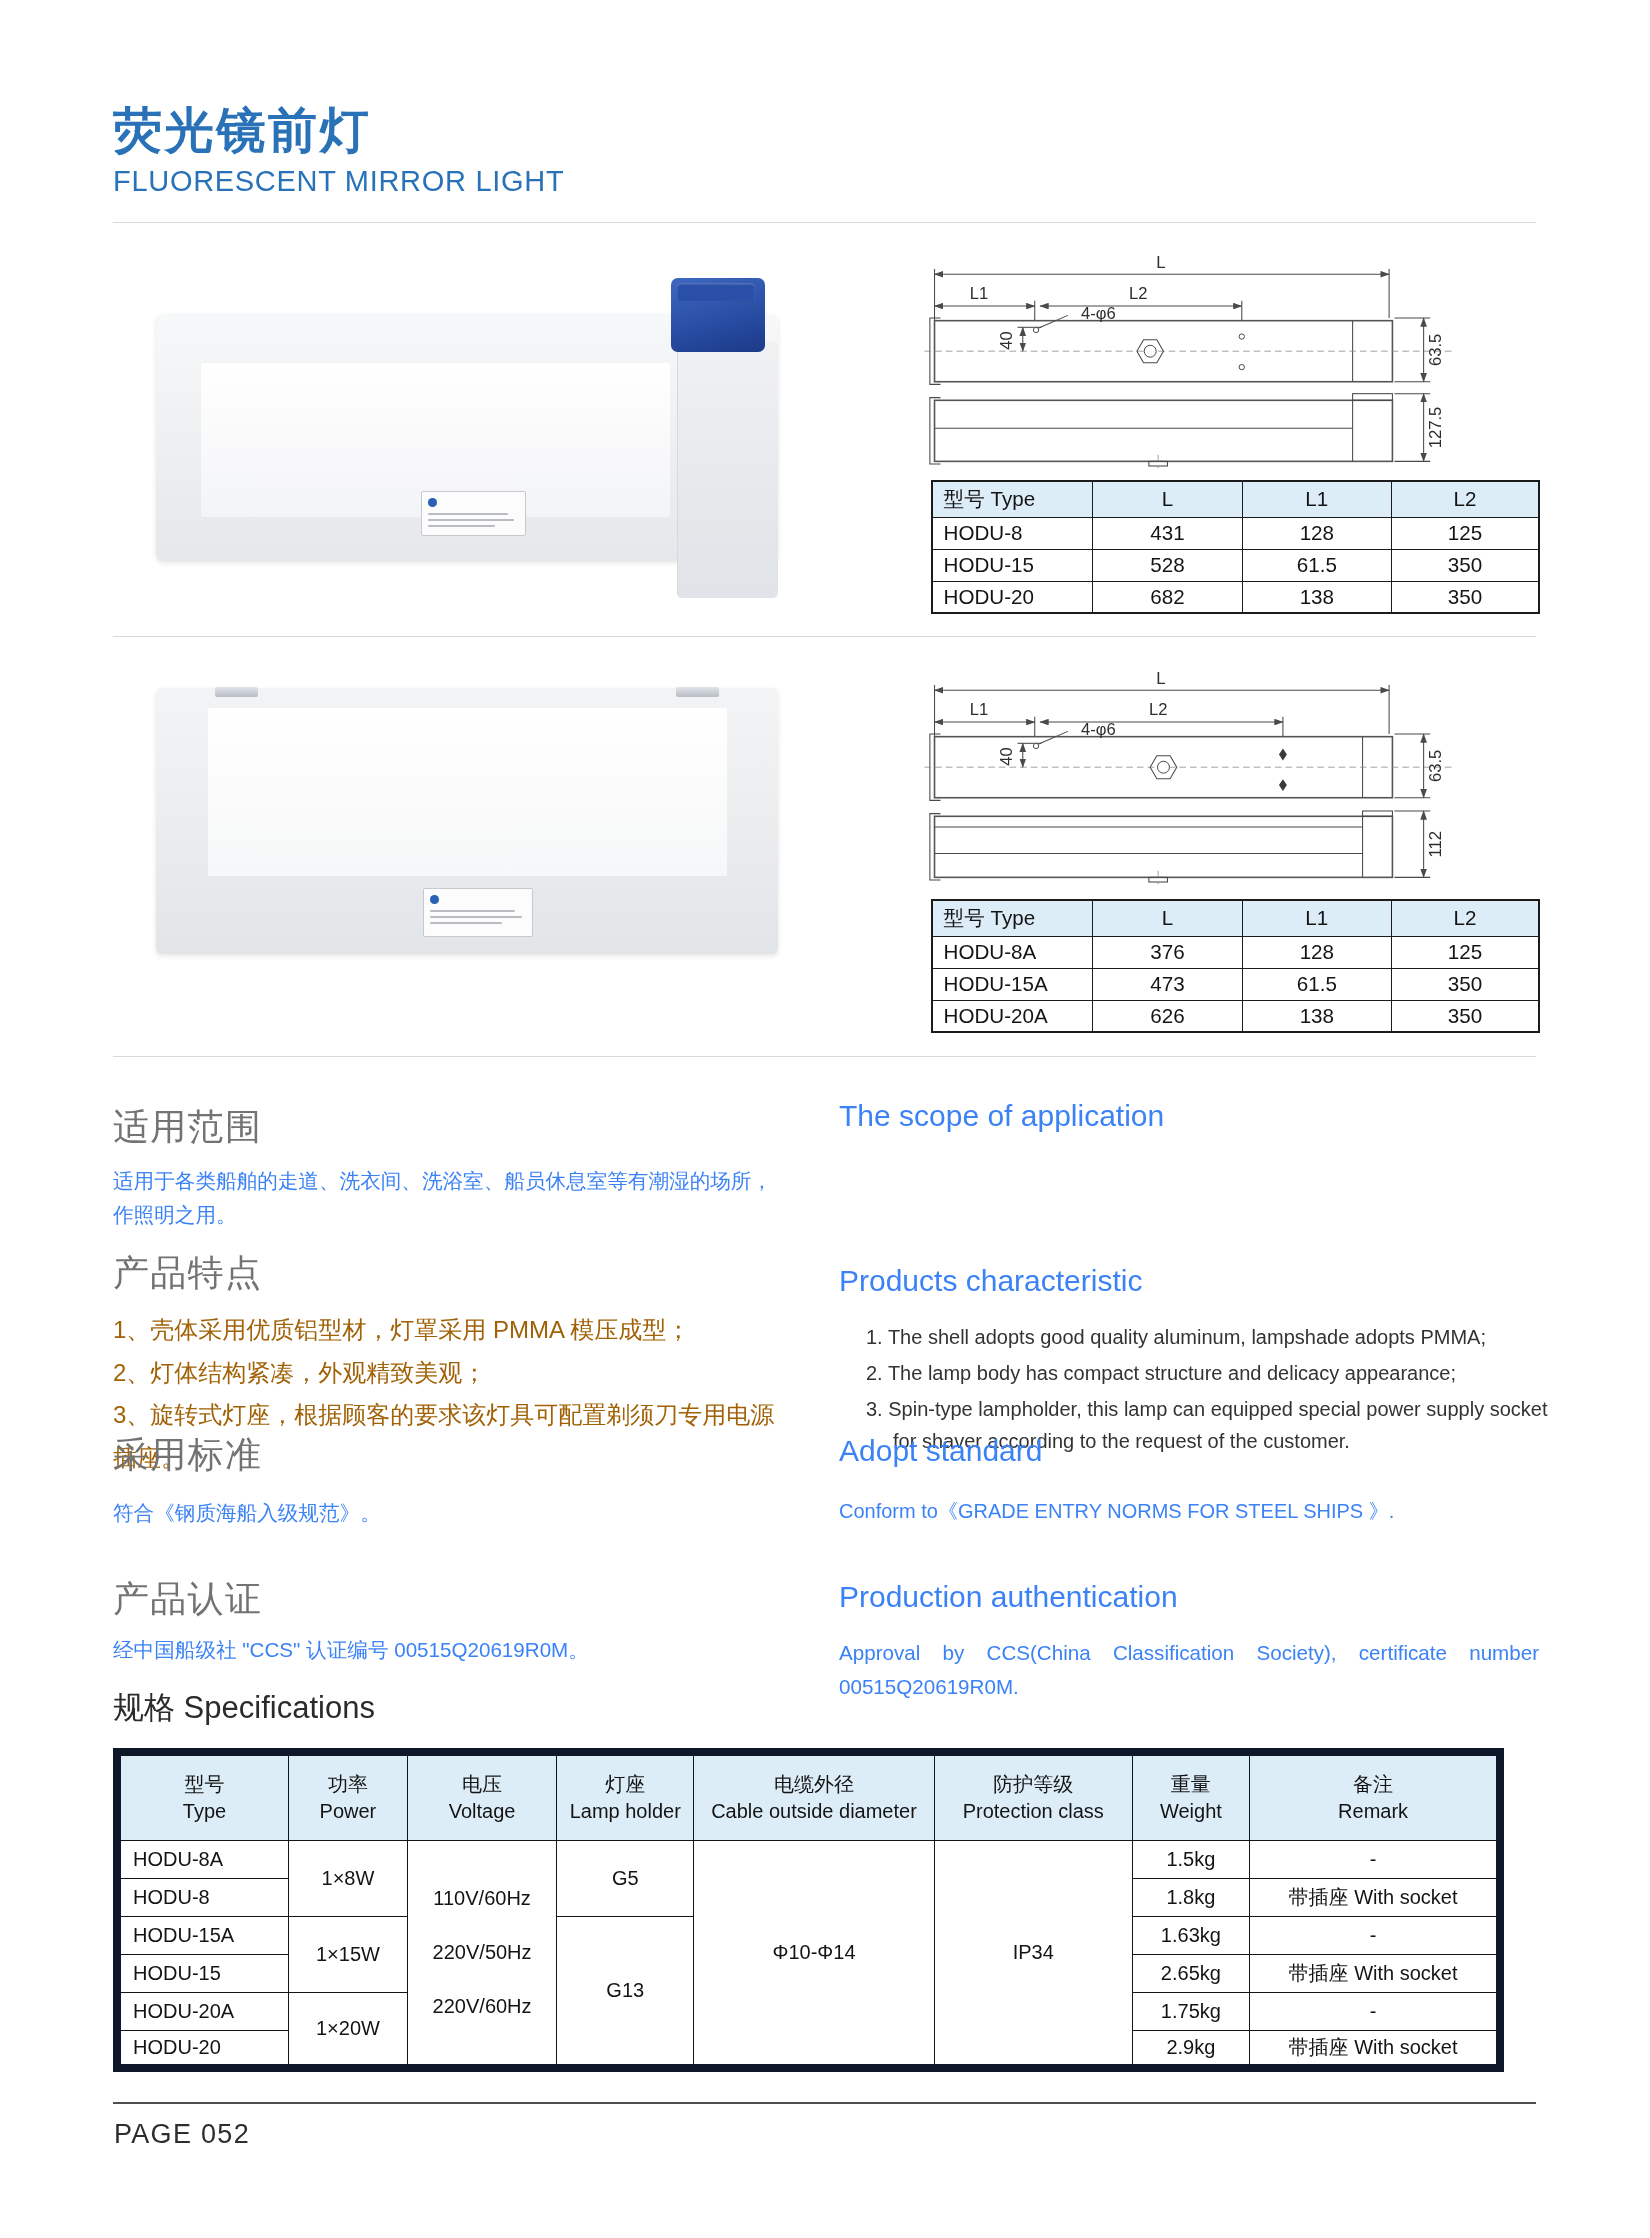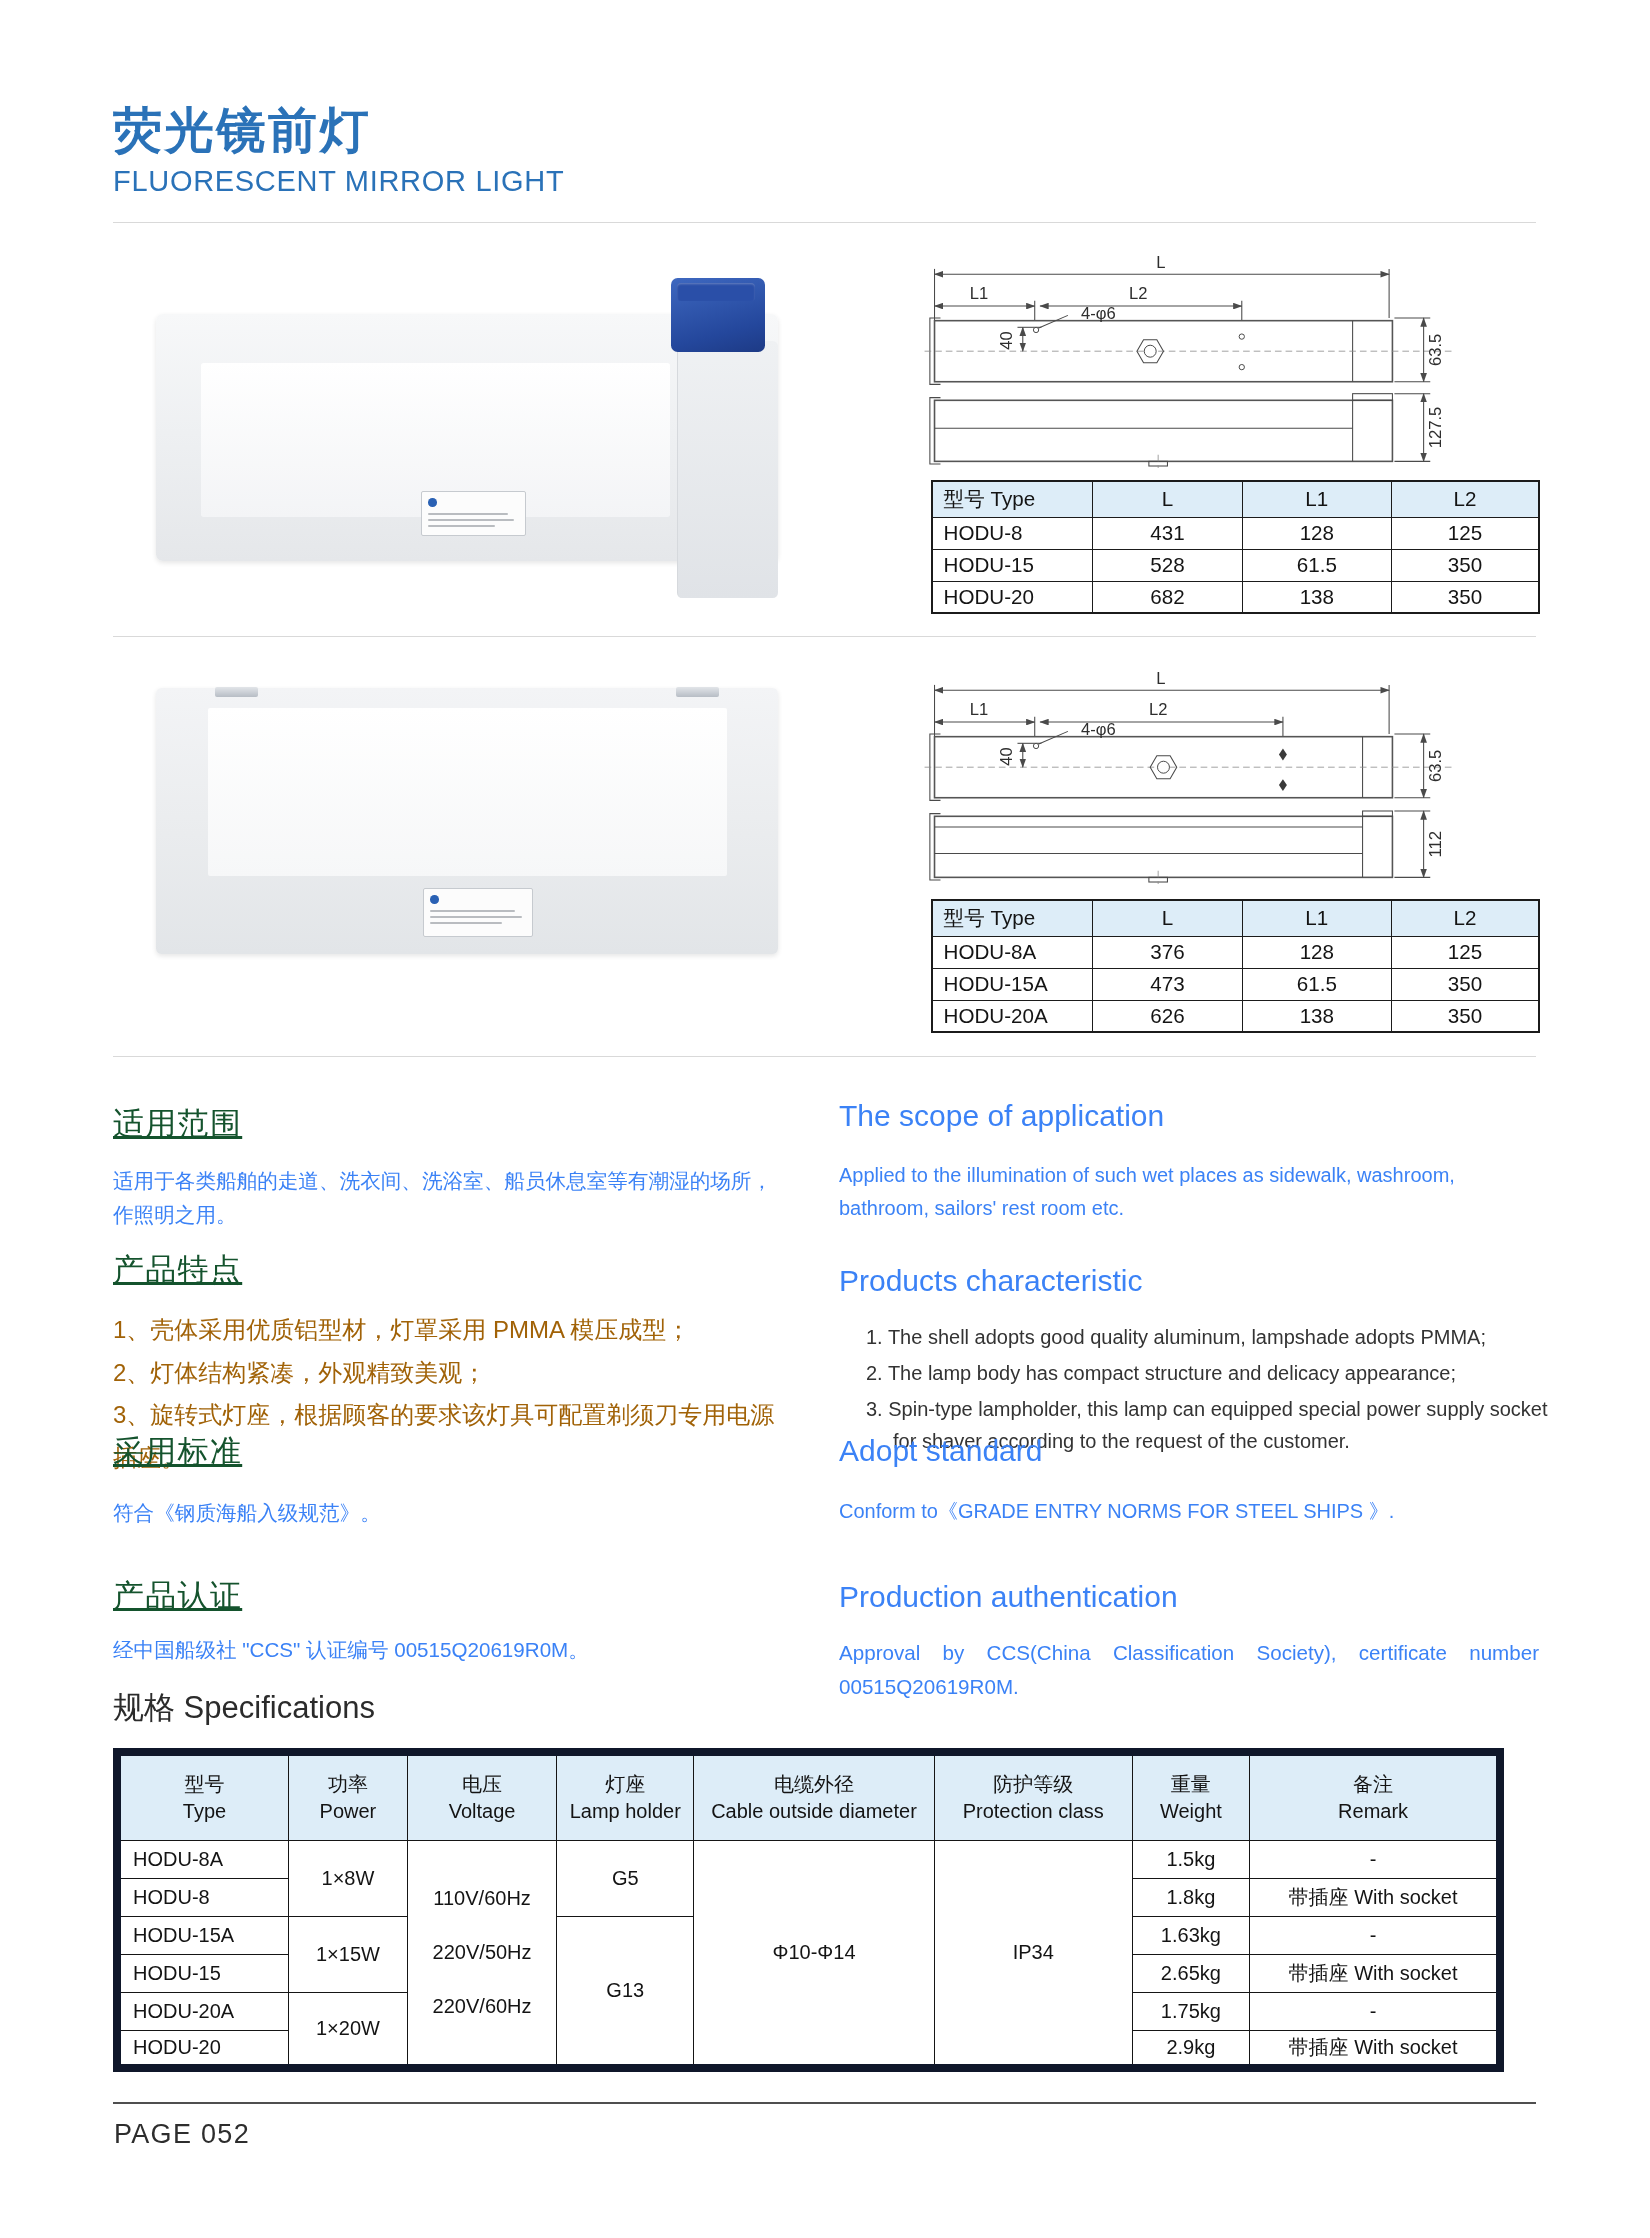--- a/index.html
+++ b/index.html
@@ -9,21 +9,21 @@
   .page { position:absolute; left:0; top:0; width:1650px; height:2239px; background:#fff; overflow:hidden; }
 
   
   .title-zh { font-size:49px; font-weight:600; color:#2a72b8; letter-spacing:2.7px; }
   .title-en { font-size:29px; font-weight:500; color:#2a72b8; letter-spacing:0.7px; }
 
   .divider { height:1.3px; background:#d9d9d9; }
   .divider-dark { height:2px; background:#4f4f4f; }
 
   
-  .h-zh { font-size:31px; font-weight:500; color:#14532d; letter-spacing:1.3px;text-decoration:underline; }
+  .h-zh { font-size:36px; font-weight:500; color:#737373; letter-spacing:1.3px; }
   .h-en { font-size:30px; font-weight:500; color:#3b82f6; }
   .body-text { font-size:20.6px; color:#3b82f6; line-height:1.65; }
   .list-zh .li { display:block; font-size:24px; color:#a16207; line-height:1.78; }
   .list-en .li { display:block; font-size:20px; color:#333; line-height:1.6; margin-bottom:4px; text-indent:-27px; padding-left:27px; }
 
   
   .dim-table { border-collapse:collapse; width:609px; table-layout:fixed; font-size:20.6px; color:#141414; border:2px solid #1b1b1b; }
   .dim-table th, .dim-table td { border:1.3px solid #1b1b1b; height:32px; text-align:center; font-weight:400; }
   .dim-table th { background:#ddedf8; height:36px; }
   .dim-table th:first-child, .dim-table td:first-child { text-align:left; padding-left:10.6px; }
@@ -297,21 +297,20 @@
 
   <div class="abs h-zh" style="left:113px; top:1431px;">采用标准</div>
   <div class="abs body-text" style="left:113px; top:1496px; width:662px;">符合《钢质海船入级规范》。</div>
 
   <div class="abs h-zh" style="left:113px; top:1575px;">产品认证</div>
   <div class="abs body-text" style="left:113px; top:1633px; width:662px;">经中国船级社 "CCS" 认证编号 00515Q20619R0M。</div>
 
   <div class="abs spec-title" style="left:113px; top:1687px;">规格 Specifications</div>
 
   <div class="abs h-en" style="left:839px; top:1099px;">The scope of application</div>
-  <div class="abs body-text" style="left:839px; top:1159px; width:700px; font-size:20px;">Applied to the illumination of such wet places as sidewalk, washroom, bathroom, sailors' rest room etc.</div>
 
   <div class="abs h-en" style="left:839px; top:1264px;text-align:center;">Products characteristic</div>
   <div class="abs list-en" style="left:866px; top:1321px; width:705px;">
     <span class="li">1. The shell adopts good quality aluminum, lampshade adopts PMMA;</span>
     <span class="li">2. The lamp body has compact structure and delicacy appearance;</span>
     <span class="li">3. Spin-type lampholder, this lamp can equipped special power supply socket for shaver according to the request of the customer.</span>
   </div>
 
   <div class="abs h-en" style="left:839px; top:1434px;">Adopt standard</div>
   <div class="abs body-text" style="left:839px; top:1495px; width:700px; font-size:20px;">Conform to《GRADE ENTRY NORMS FOR STEEL SHIPS 》.</div>

